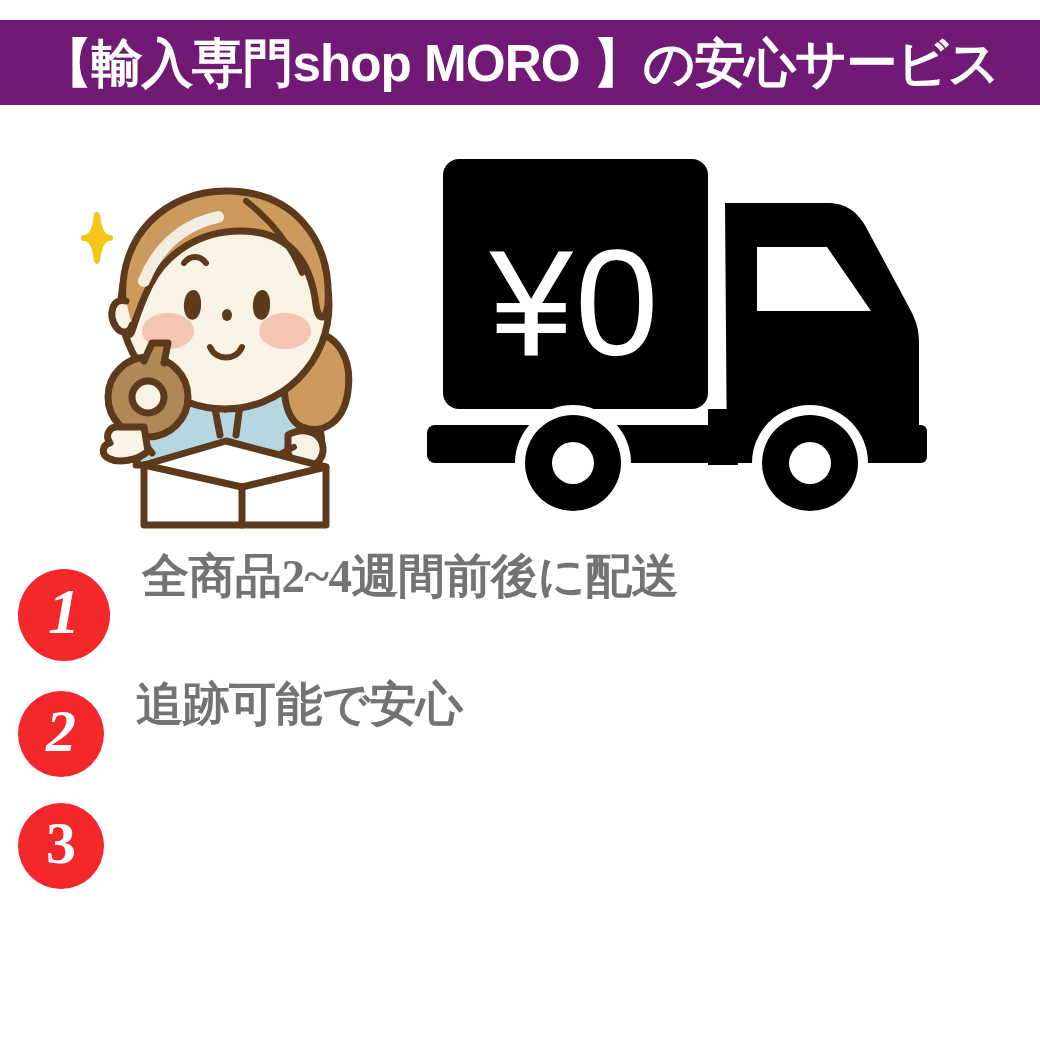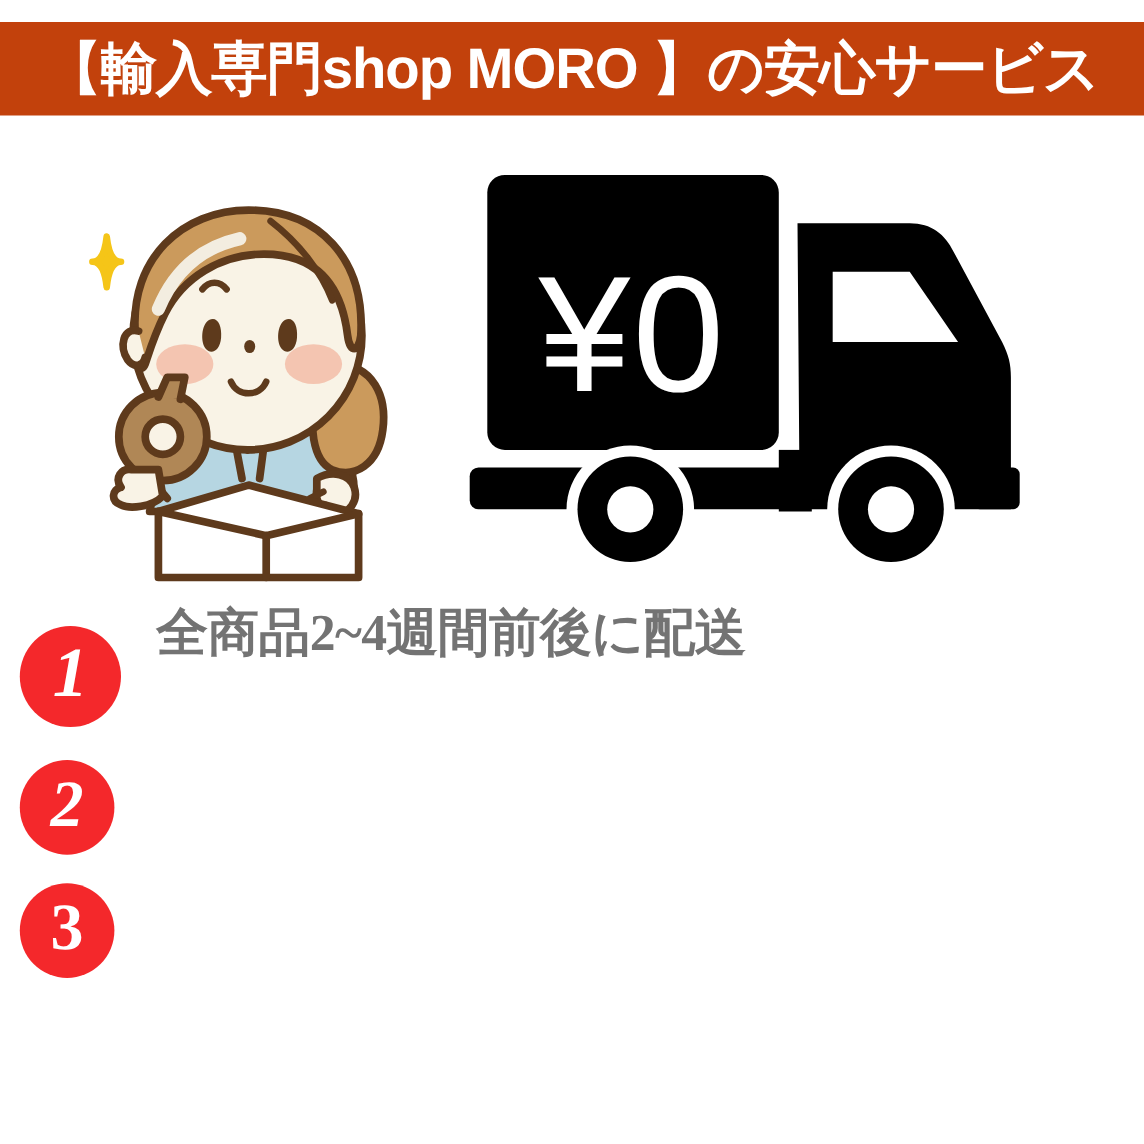--- a/index.html
+++ b/index.html
@@ -14,21 +14,21 @@
     overflow: hidden;
     position: relative;
   }
 
   #banner {
     position: absolute;
     left: 0;
     top: 20px;
     width: 1040px;
     height: 85px;
-    background: #c2410c;
+    background: #701a75;
     display: flex;
     align-items: center;
     justify-content: center;
   }
   #banner-title {
     color: #ffffff;
     font-family: "Liberation Sans", "DejaVu Sans", sans-serif;
     font-weight: bold;
     font-size: 52px;
     line-height: 1;
@@ -232,20 +232,21 @@
     </div>
   </div>
 
   <div class="item" id="item-2">
     <div class="badge">
       <div class="badge-circle">
         <span class="badge-num">2</span>
       </div>
     </div>
     <div class="item-text">
+      <span class="line">追跡可能で安心</span>
     </div>
   </div>
 
   <div class="item" id="item-3">
     <div class="badge">
       <div class="badge-circle">
         <span class="badge-num">3</span>
       </div>
     </div>
   </div>

